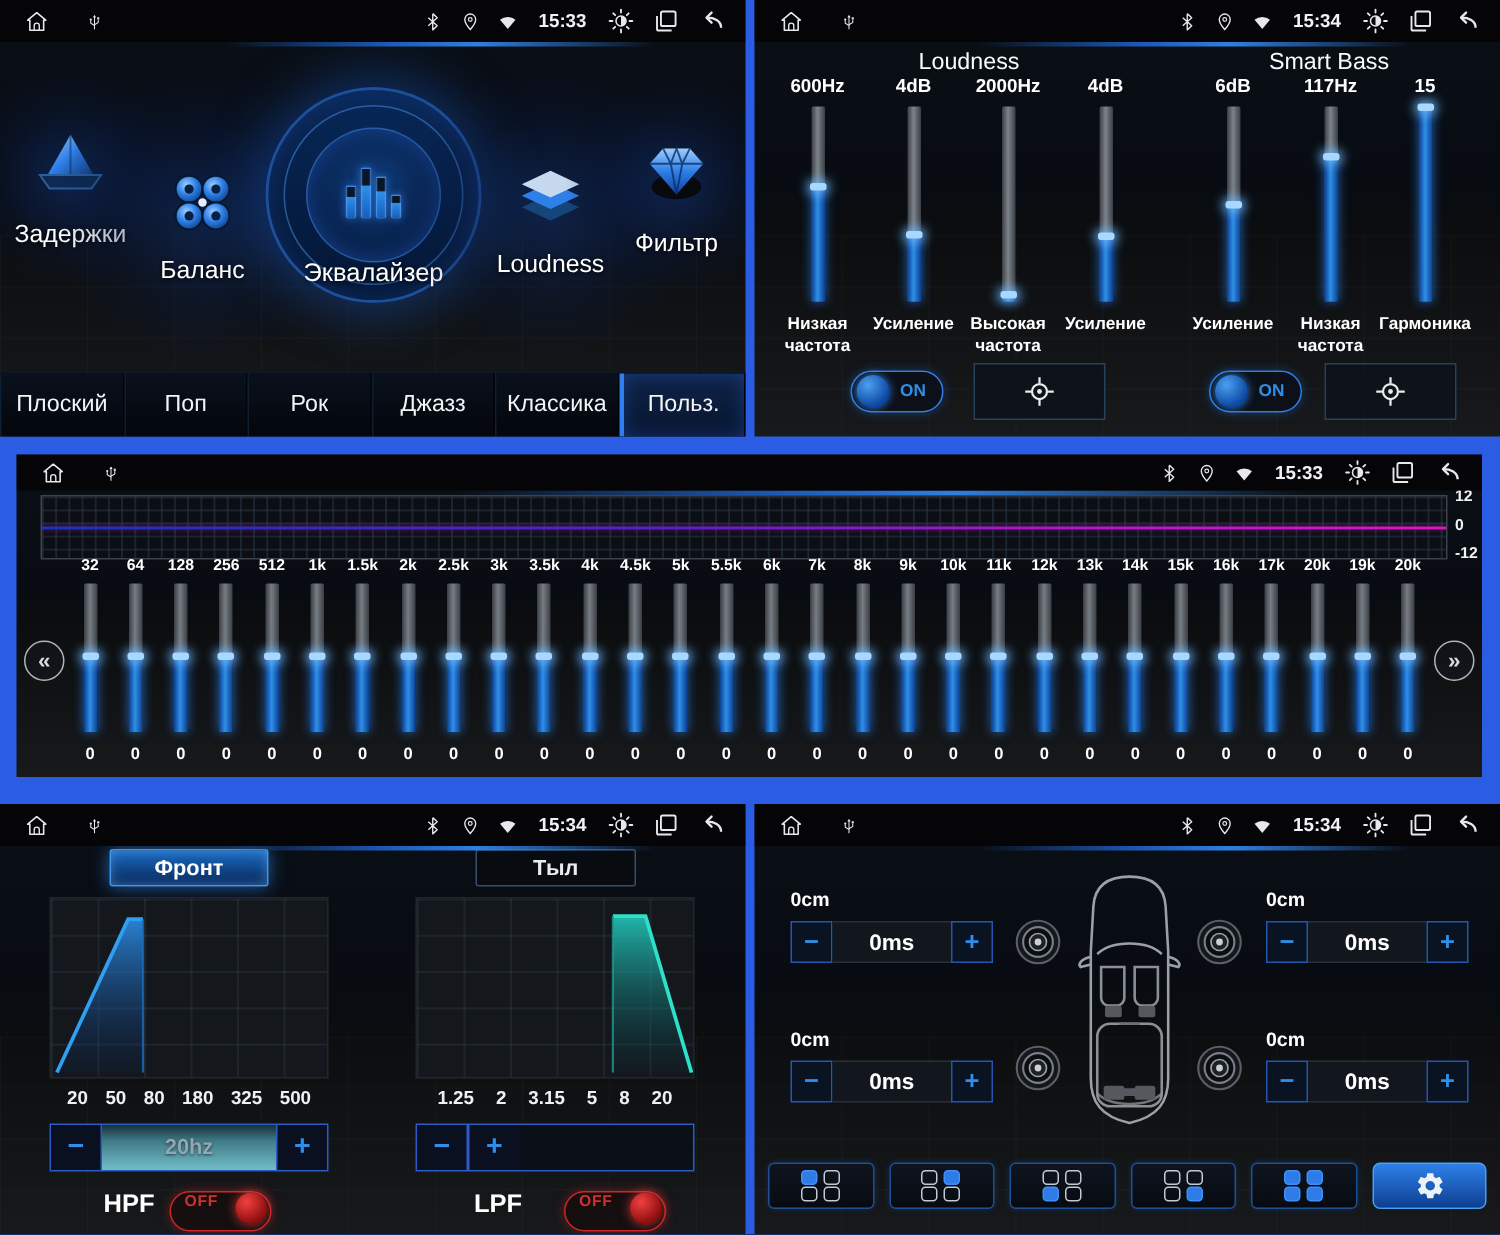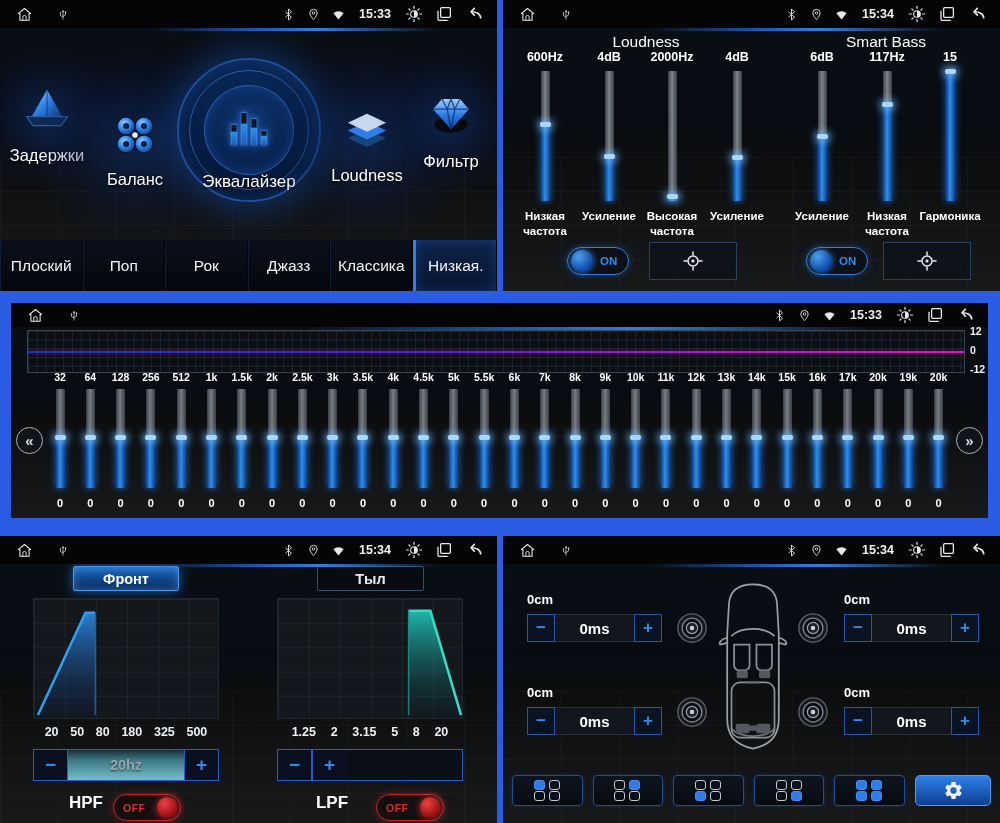--- a/index.html
+++ b/index.html
@@ -65,21 +65,21 @@
     border:1px solid rgba(70,150,255,.5); box-shadow:inset 0 0 14px rgba(30,90,200,.6); }
   .eqbars { position:absolute; left:50%; top:50%; transform:translate(-50%,-54%);
     display:flex; align-items:flex-end; gap:3px; z-index:2; }
   .eqbars i { display:block; width:7px; border-radius:1px;
     background:linear-gradient(180deg,#0a1626 0%,#0a1626 34%,#2f8fe8 35%,#1a5fc0 100%);
     border:1px solid rgba(90,170,255,.55); box-shadow:0 0 6px rgba(60,140,255,.6); }
   .eqbars i:nth-child(1){height:22px} .eqbars i:nth-child(2){height:34px}
   .eqbars i:nth-child(3){height:28px} .eqbars i:nth-child(4){height:16px}
   .mi-center .mi-label { position:absolute; left:0; right:0; top:114px; font-size:17px; }
 
-  .presets { position:absolute; left:0; right:0; bottom:0; height:52px; display:flex;
+  .presets { position:absolute; left:0; right:0; bottom:0; height:43px; display:flex;
     background:#04060a; border-top:1px solid #0c1828; z-index:3;margin-top:48px; }
   .preset { flex:1; display:flex; align-items:center; justify-content:center;
     font-size:15.5px; color:#f2f4f6; cursor:pointer;
     background:linear-gradient(180deg,#0a111d 0%,#060a12 60%,#04070c 100%);
     border-left:1px solid #0e1f33; border-right:1px solid #020409; }
   .preset.active { background:linear-gradient(180deg,#0f2348,#081530);
     border-left:3px solid #2f7ff0; box-shadow:inset 0 0 12px rgba(40,110,230,.35); }
 
   
   .vfill { position:absolute; left:0; right:0; bottom:0;
@@ -161,21 +161,21 @@
   .fslider .fbtn { width:34px; display:flex; align-items:center; justify-content:center;
     color:#2f8fe8; font-size:19px; font-weight:bold; background:#0a1020; cursor:pointer; }
   .fslider .fm { border-right:1px solid #2a5cc8; }
   .fslider .fp { border-left:1px solid #2a5cc8; }
   .fbar { flex:1; display:flex; align-items:center; justify-content:center; cursor:pointer;
     background:linear-gradient(180deg,#183039 0%,#3f7a86 35%,#6fb9c4 95%);
     color:#93a7b3; font-size:14.5px; font-weight:bold; text-shadow:0 1px 2px rgba(0,0,0,.6); }
   .flabel { position:absolute; top:257px; width:60px; text-align:center; font-size:17px; font-weight:bold; }
   .hl-1 { left:56px; } .hl-2 { left:302px; }
   .rtoggle { position:absolute; top:258px; width:68px; height:27px; border:1.5px solid #d02525;
-    border-radius:15px; display:flex; align-items:center; justify-content:space-between;
+    border-radius:15px; display:flex; align-items:flex-start; justify-content:space-between;
     background:rgba(20,6,6,.5); box-shadow:0 0 8px rgba(220,40,40,.4); cursor:pointer; }
   .rt-1 { left:113px; } .rt-2 { left:376px; }
   .rtoggle .rlabel { color:#d03030; font-size:10.5px; font-weight:bold; margin-left:9px; letter-spacing:.5px; }
   .rtoggle .rknob { width:21px; height:21px; border-radius:50%; margin-right:2px;
     background:radial-gradient(circle at 35% 30%,#f04040,#8f0f0f 70%);
     box-shadow:0 0 7px rgba(240,60,60,.8); }
 
   
   .dgroups { position:absolute; inset:0; }
   .dgroup { position:absolute; width:135px; }
@@ -400,21 +400,21 @@
         <div class="preset">
         <span>Рок</span>
       </div>
         <div class="preset">
         <span>Джазз</span>
       </div>
         <div class="preset">
         <span>Классика</span>
       </div>
         <div class="preset active">
-        <span>Низкая.</span>
+        <span>Польз.</span>
       </div>
       </nav>
   </section>
 
   <section class="panel tr">
     <header class="statusbar">
       <div class="sb-left">
         <svg class="sb-ic home">
             <use href="#i-home"></use>
           </svg>

